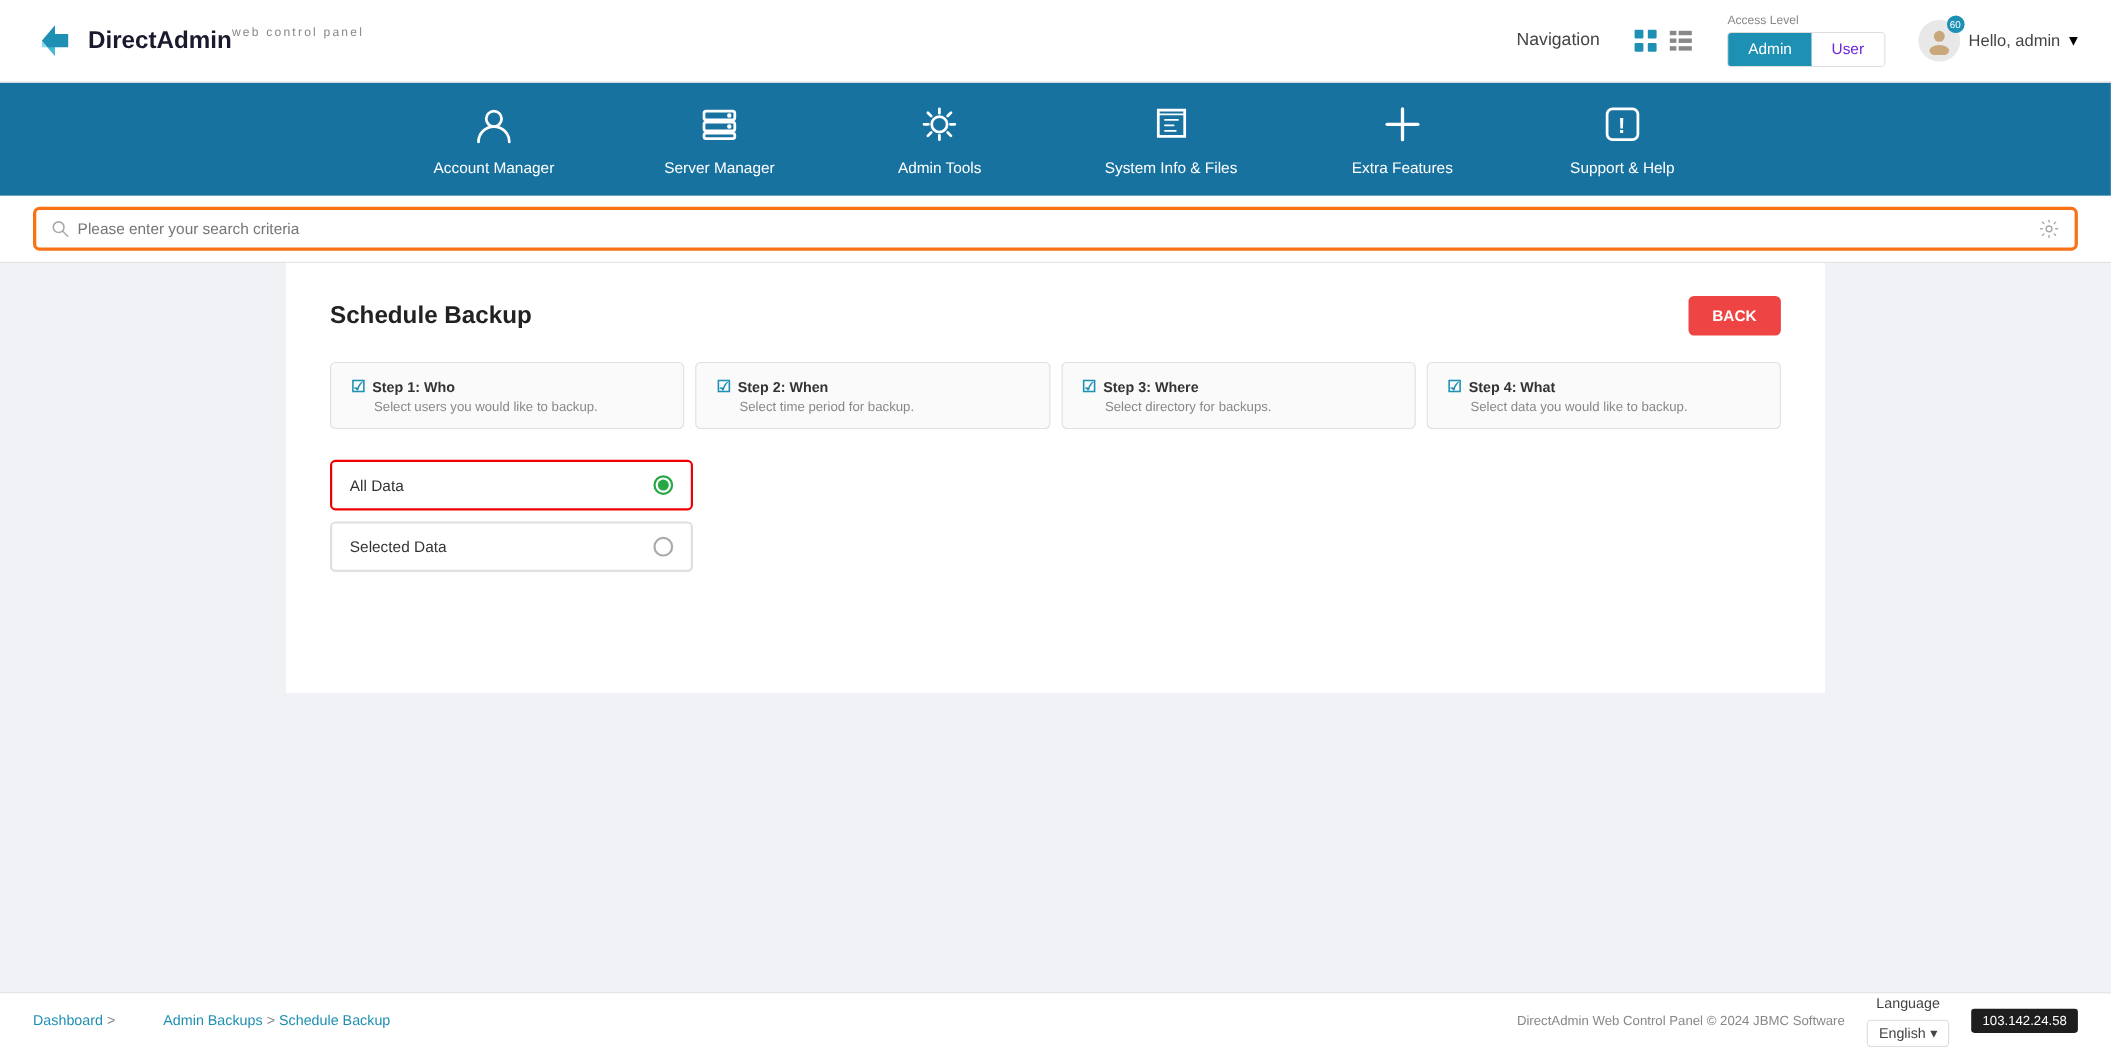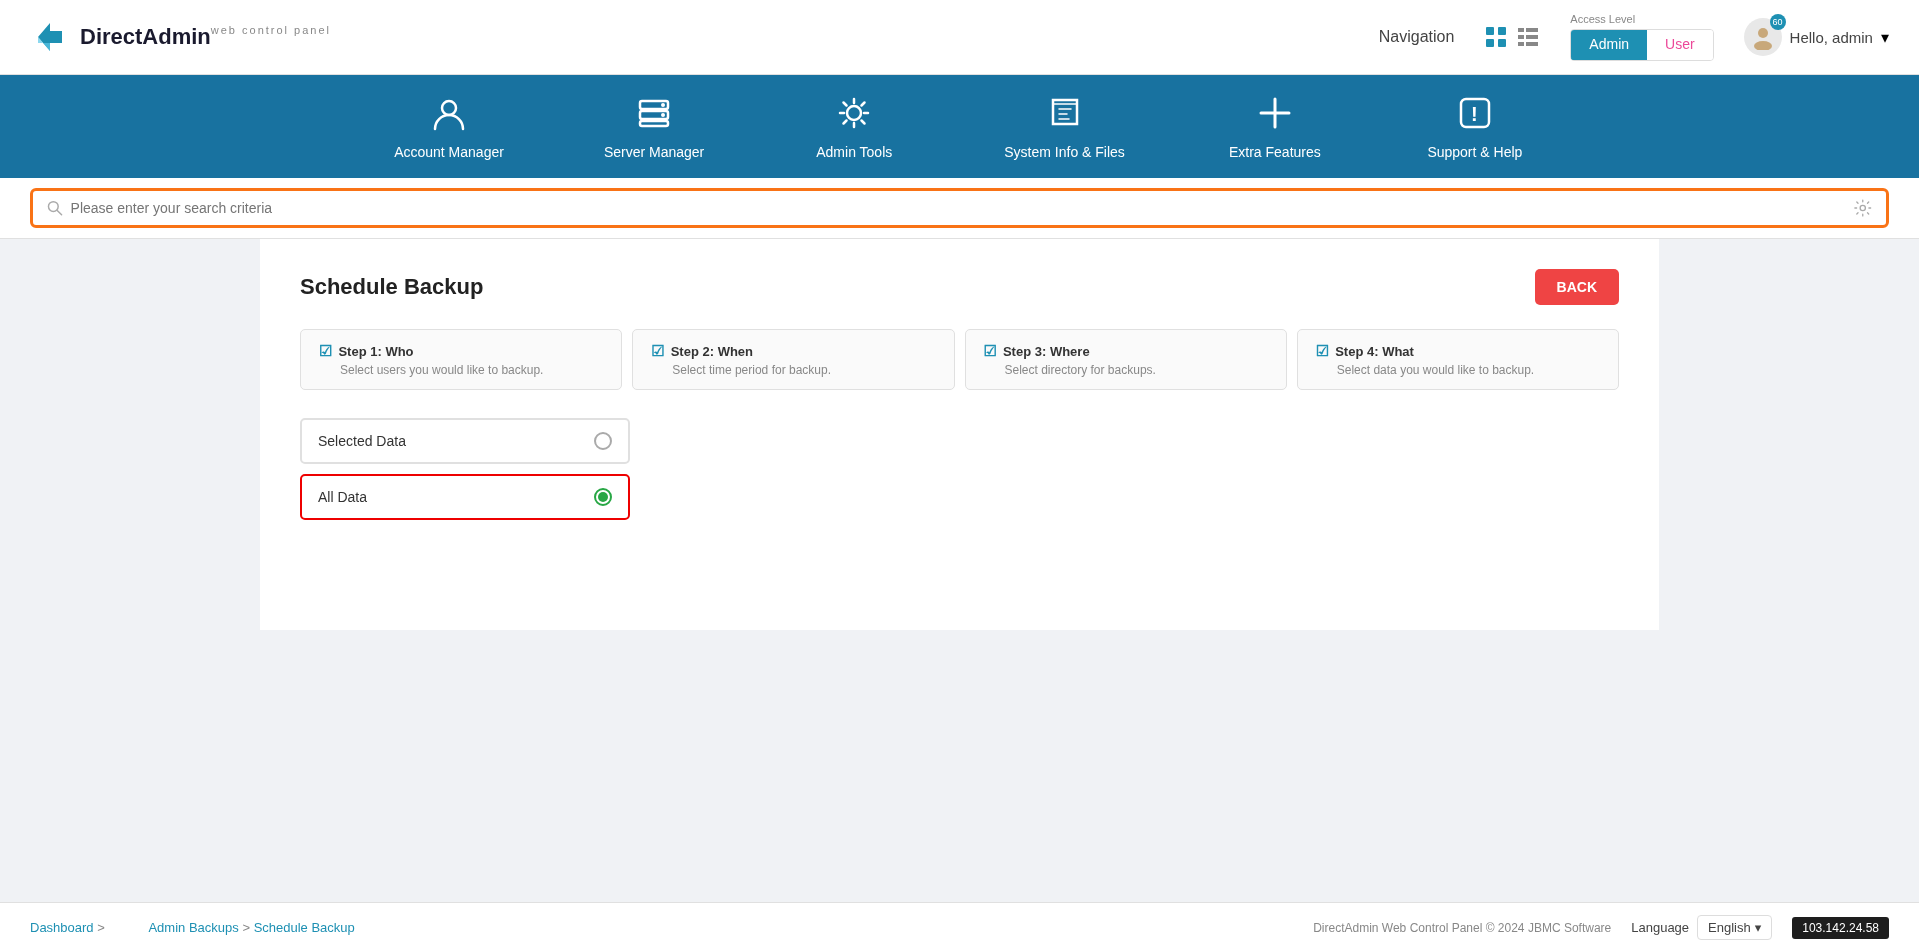--- a/index.html
+++ b/index.html
@@ -68,21 +68,21 @@
       display: flex;
       border: 1px solid #ddd;
       border-radius: 4px;
       overflow: hidden;
     }
     .access-tab {
       padding: 6px 18px;
       font-size: 14px;
       cursor: pointer;
       background: #fff;
-      color: #ec4899;
+      color: #6d28d9;
     }
     .access-tab.active {
       background: #1e90b3;
       color: #fff;
       border-bottom: 2px solid #1e90b3;
     }
     .user-area {
       display: flex;
       align-items: center;
       gap: 8px;
@@ -308,20 +308,21 @@
     .footer-copyright {
       font-size: 12px;
       color: #888;
     }
     .lang-selector {
       display: flex;
       align-items: center;
       gap: 8px;
       font-size: 13px;
       color: #444;
+      flex-direction: column;
     }
     .lang-dropdown {
       display: flex;
       align-items: center;
       gap: 4px;
       border: 1px solid #ddd;
       border-radius: 4px;
       padding: 4px 10px;
       cursor: pointer;
       font-size: 13px;
@@ -508,27 +509,27 @@
       </div>
       <div class="step-box">
         <div class="step-title">
           <span class="step-check">☑</span>
           <span>Step 4: What</span>
         </div>
         <div class="step-desc">Select data you would like to backup.</div>
       </div>
     </div>
 
+    <div class="radio-option selected">
+      <label>All Data</label>
+      <div class="radio-dot checked"></div>
+    </div>
     <div class="radio-option">
       <label>Selected Data</label>
       <div class="radio-dot"></div>
-    </div>
-    <div class="radio-option selected">
-      <label>All Data</label>
-      <div class="radio-dot checked"></div>
     </div>
 
 
   </div>
   <div class="right-space"></div>
 </div>
 
 <div class="footer">
   <div class="breadcrumb">
     <a style="color:#1e90b3;text-decoration:none;">Dashboard</a>

